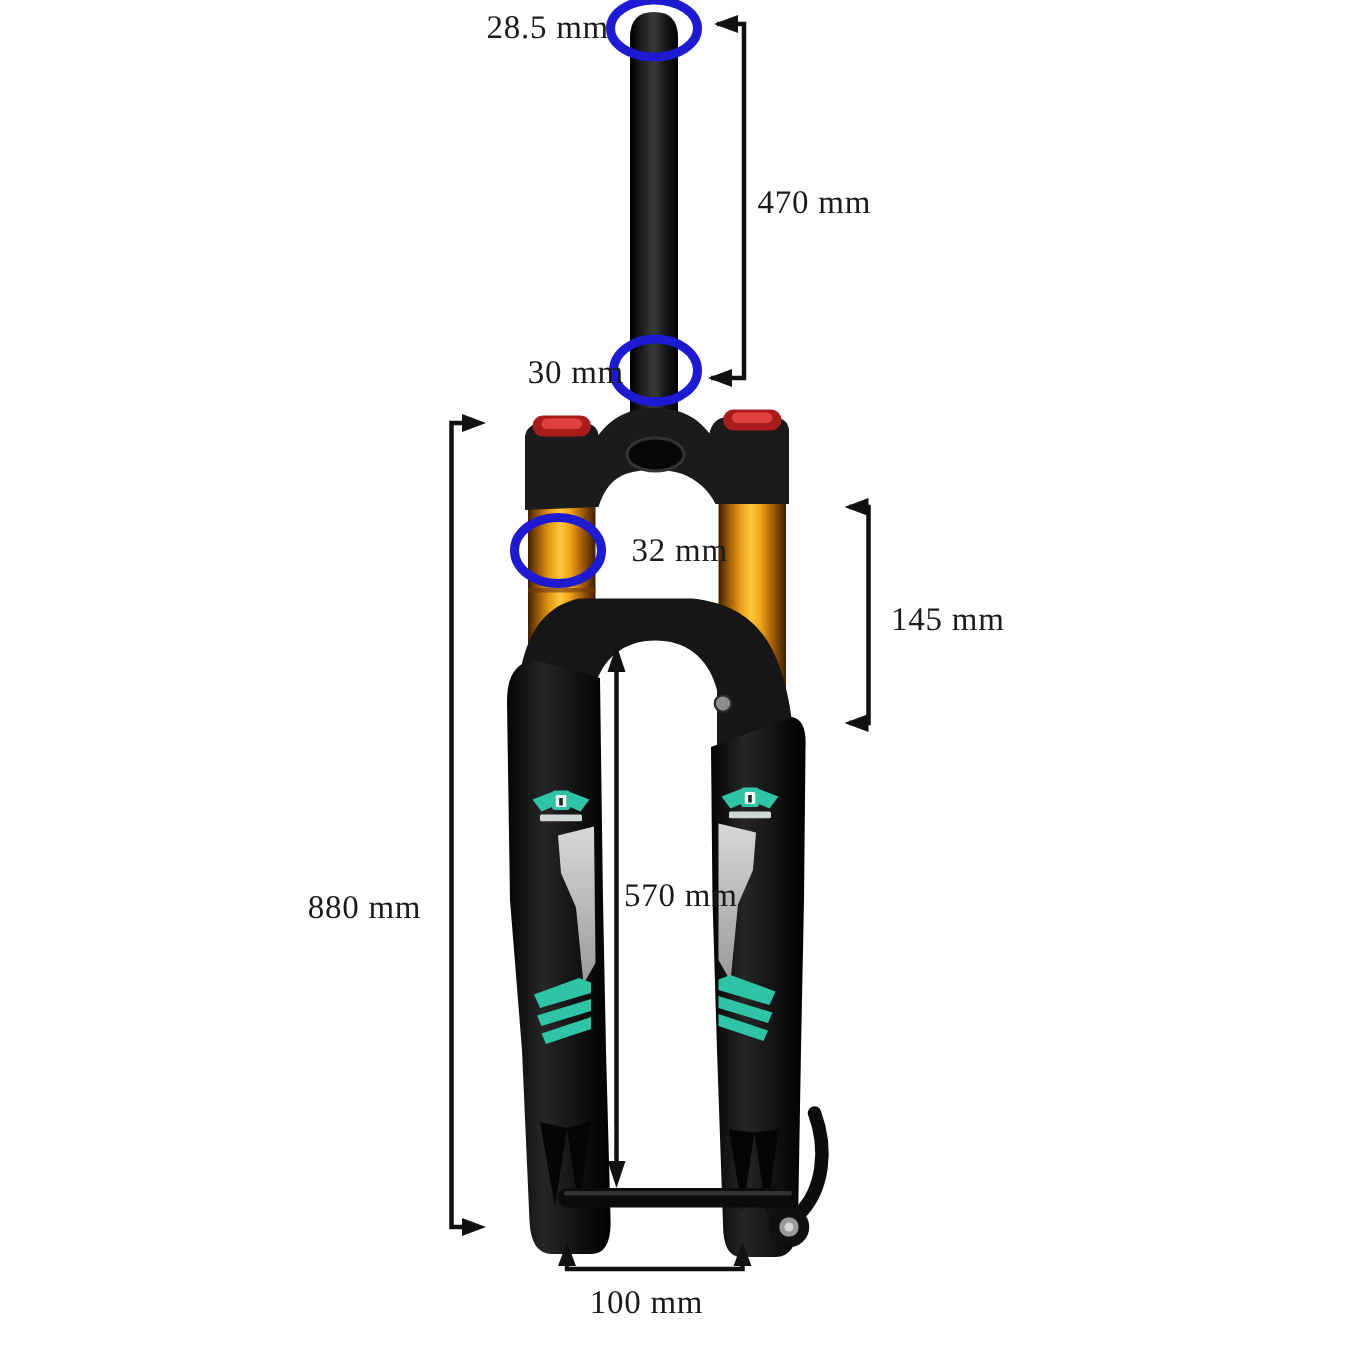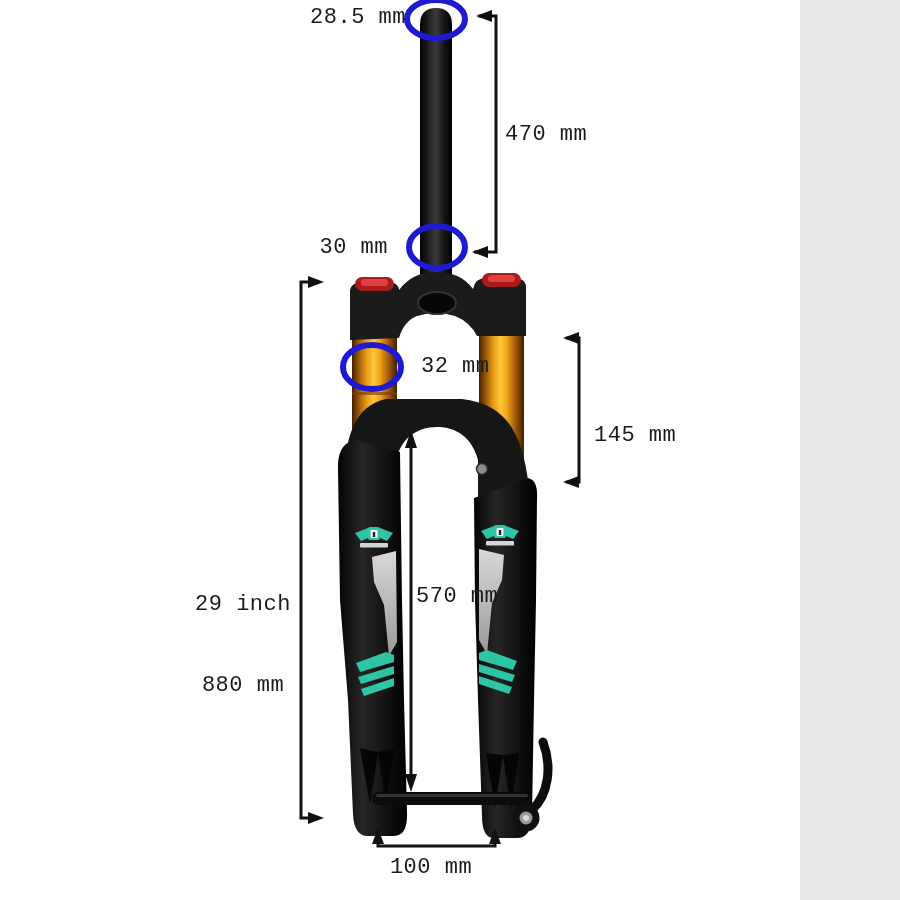--- a/index.html
+++ b/index.html
@@ -1,21 +1,21 @@
 <!DOCTYPE html>
 <html style="--bg: #ffffff; --annotation: #111111; --text: #1a1a1a; --highlight: #1d1ad2; --stanchion_gold: #f0a41c; --fork_black: #151515; --top_cap_red: #c22323; --decal_teal: #2ec4a5; --decal_gray: #b6b6b6;"><head>
 <meta charset="utf-8">
 <style>
   :root{
     --bg:#ffffff; --annotation:#111111; --text:#1a1a1a; --highlight:#1d1ad2;
   }
   html,body{margin:0;padding:0;background:#e8e8e8;}
   .canvas{
-    position:relative;width:800px;height:900px;background:var(--bg);
-    overflow:hidden;font-family:Liberation Mono, monospace;
+    position:relative;width:900px;height:900px;background:var(--bg);
+    overflow:hidden;font-family:Liberation Serif, serif;
   }
   .canvas svg{position:absolute;inset:0;}
   .dim-label{
     position:absolute;font-size:22px;color:var(--text);line-height:27px;
     white-space:pre;letter-spacing:0.5px;
   }
   .right{text-align:right;}
   .center{text-align:center;}
   .dim-line{stroke:var(--annotation);stroke-width:3;fill:none;}
   .dim-arrow{fill:var(--annotation);stroke:none;}
@@ -174,28 +174,27 @@
 
     <ellipse class="highlight-ellipse" cx="436" cy="19" rx="29" ry="19"></ellipse>
     <ellipse class="highlight-ellipse" cx="437" cy="247" rx="28" ry="21"></ellipse>
     <ellipse class="highlight-ellipse" cx="372" cy="367" rx="29" ry="22"></ellipse>
   </svg>
 
   <div class="dim-label right" style="left:300px;top:4px;width:106px;">28.5 mm</div>
 
   <div class="dim-label" style="left:505px;top:121px;">470 mm</div>
 
-  <div class="dim-label right" style="left:284px;top:234px;width:104px;">30 mm</div>
+  <div class="dim-label right" style="left:312px;top:234px;width:104px;">30 mm</div>
 
   <div class="dim-label" style="left:409px;top:353px;margin-left:12px;">32 mm</div>
 
-  <div class="dim-label" style="left:594px;top:399px;margin-top:23px;">145 mm</div>
+  <div class="dim-label" style="left:594px;top:399px;">145 mm</div>
 
   <div class="dim-label center" style="left:180px;top:537px;width:126px;">
-    <div>29 inch</div>
     <div>880 mm</div>
   </div>
 
   <div class="dim-label" style="left:416px;top:583px;">570 mm</div>
 
   <div class="dim-label center" style="left:372px;top:854px;width:118px;">100 mm</div>
 
 </div>
 
 </body></html>

